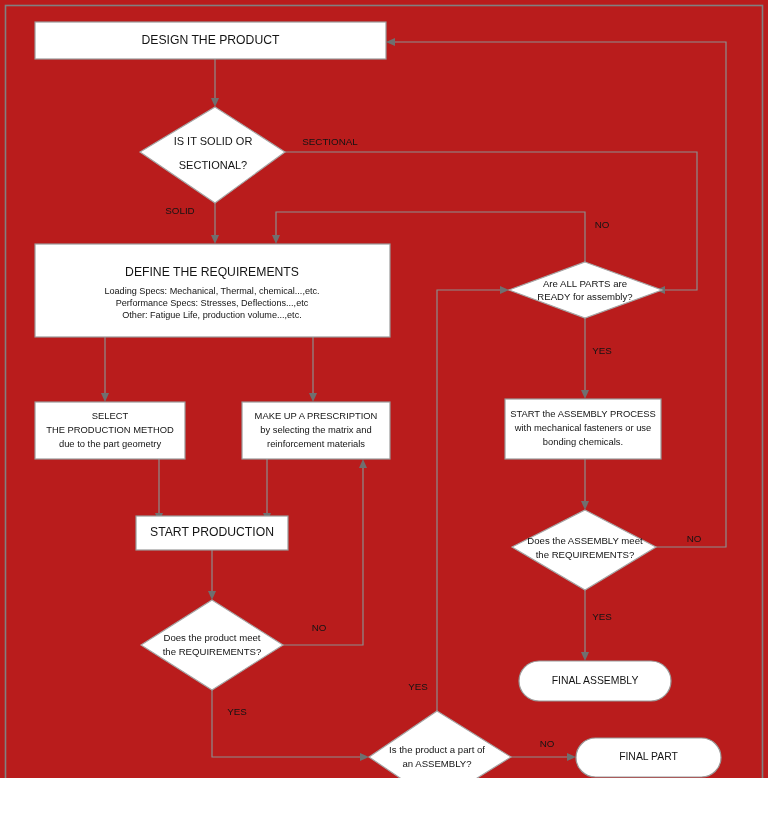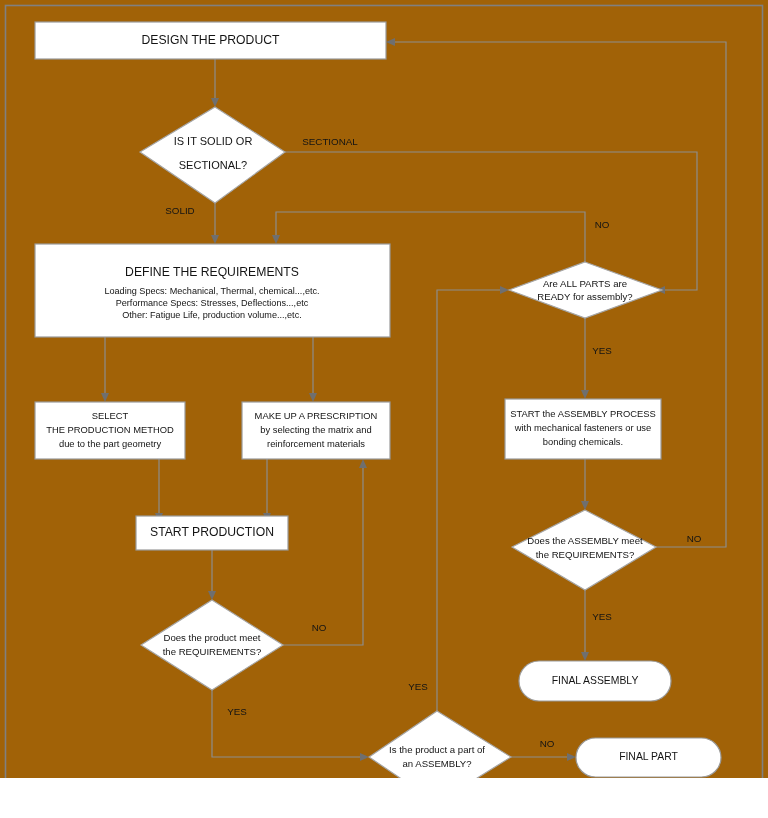--- a/index.html
+++ b/index.html
@@ -7,21 +7,21 @@
     padding: 0;
     background: #ffffff;
   }
   body {
     font-family: "Liberation Sans", sans-serif;
   }
   #canvas {
     position: relative;
     width: 768px;
     height: 778px;
-    background: #a16207;
+    background: #b91c1c;
     overflow: hidden;
   }
   svg#flow {
     position: absolute;
     left: 0;
     top: 0;
     width: 768px;
     height: 818px;
     display: block;
   }

